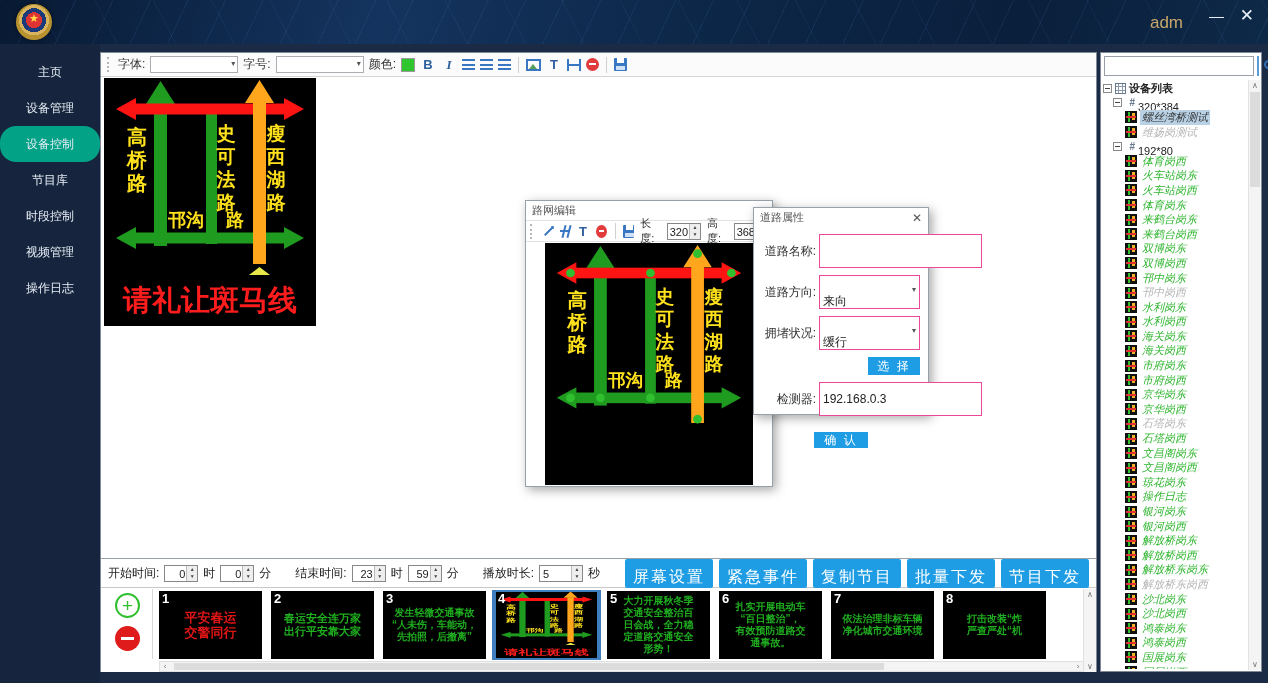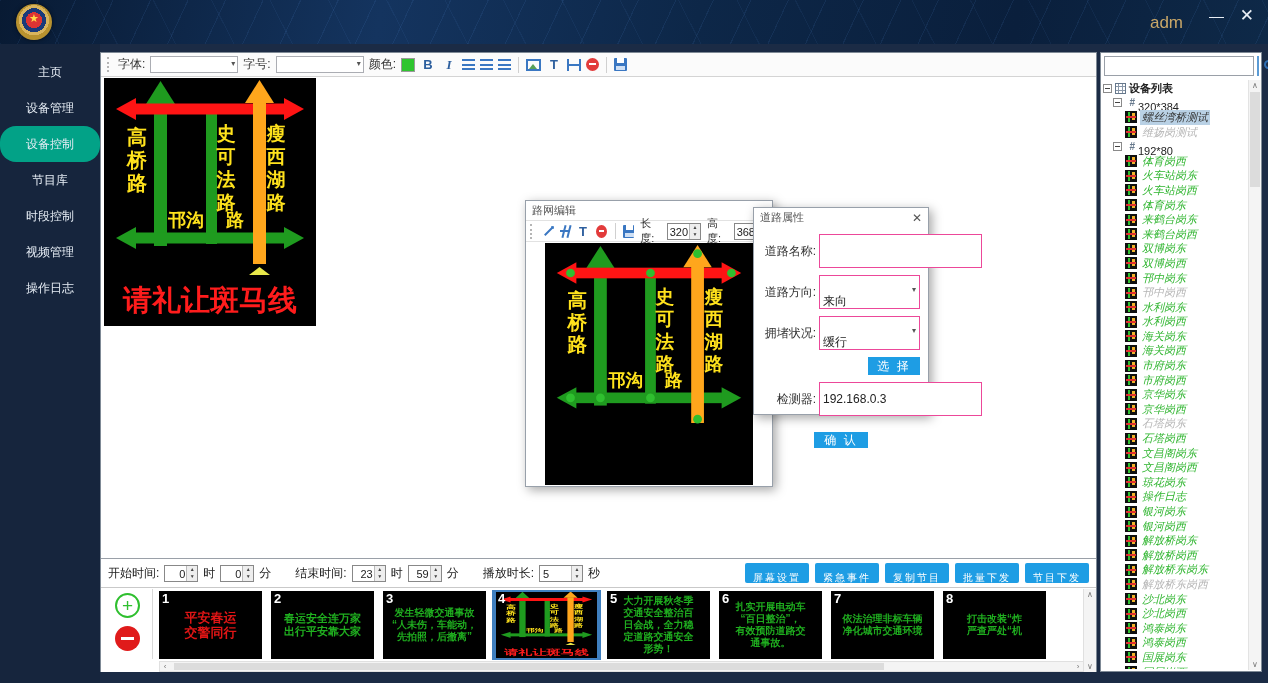--- a/index.html
+++ b/index.html
@@ -80,21 +80,21 @@
   .rp-select .caret { position:absolute; right:3px; top:5px; font-size:8px; color:#555; }
   .blue-btn { background:#1e9de4; color:#fff; border:none; font-size:12px; cursor:pointer; letter-spacing:2px; }
   .rp-select-btn { width:52px; height:18px; margin:7px 8px 3px auto; display:block; }
   .rp-confirm-btn { width:54px; height:16px; margin:16px auto 0 auto; display:block; }
 
   
   .schedule-bar { position:absolute; left:0; right:0; top:505px; height:30px; border-top:1px solid #9aa0a8; border-bottom:1px solid #c9c9c9;
     display:flex; align-items:center; gap:5px; padding:0 7px; font-size:12px; color:#222; background:#fff; }
   .schedule-bar .gap { width:14px; }
   .actions { margin-left:auto; display:flex; gap:6px; }
-  .action-btn { height:20px; padding:8px 8px; font-size:10px; border-radius:2px; }
+  .action-btn { height:29px; padding:8px 8px; font-size:16px; border-radius:2px; }
 
   
   .timeline { position:absolute; left:0; right:0; top:536px; height:83px; background:#fff; }
   .tl-controls { position:absolute; left:0; top:0; width:52px; height:70px; border-right:1px solid #d8d8d8; }
   .btn-add { position:absolute; left:14px; top:4px; width:25px; height:25px; border-radius:50%; border:2px solid #2fbf2f; color:#2fbf2f;
     font-size:19px; line-height:21px; text-align:center; background:#fff; cursor:pointer; }
   .btn-del { position:absolute; left:14px; top:37px; width:25px; height:25px; border-radius:50%; background:#e01b1b; border:none; position:absolute; cursor:pointer; }
   .btn-del::after { content:''; position:absolute; left:6px; right:6px; top:11px; height:3px; background:#fff; }
   .tl-strip { position:absolute; left:58px; top:1px; width:925px; height:70px; display:flex; gap:9px; overflow:hidden; }
   .thumb { flex:none; width:103px; height:68px; background:#000; position:relative; margin-top:1px; cursor:pointer; }

